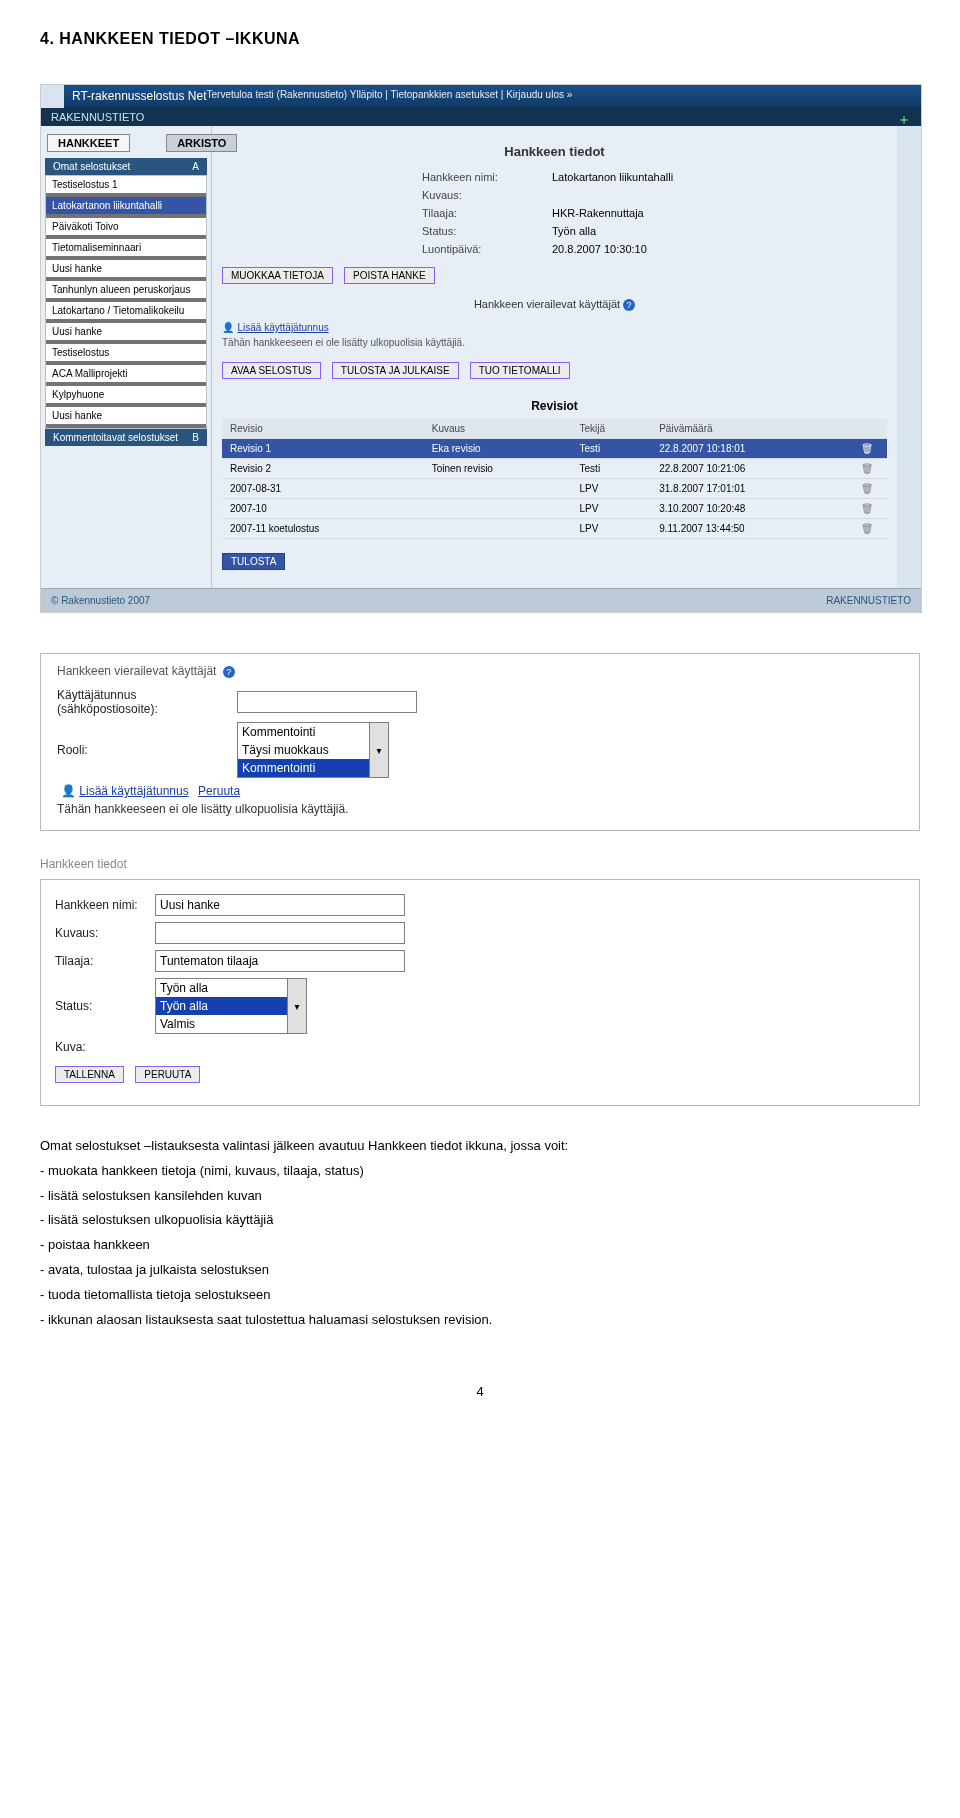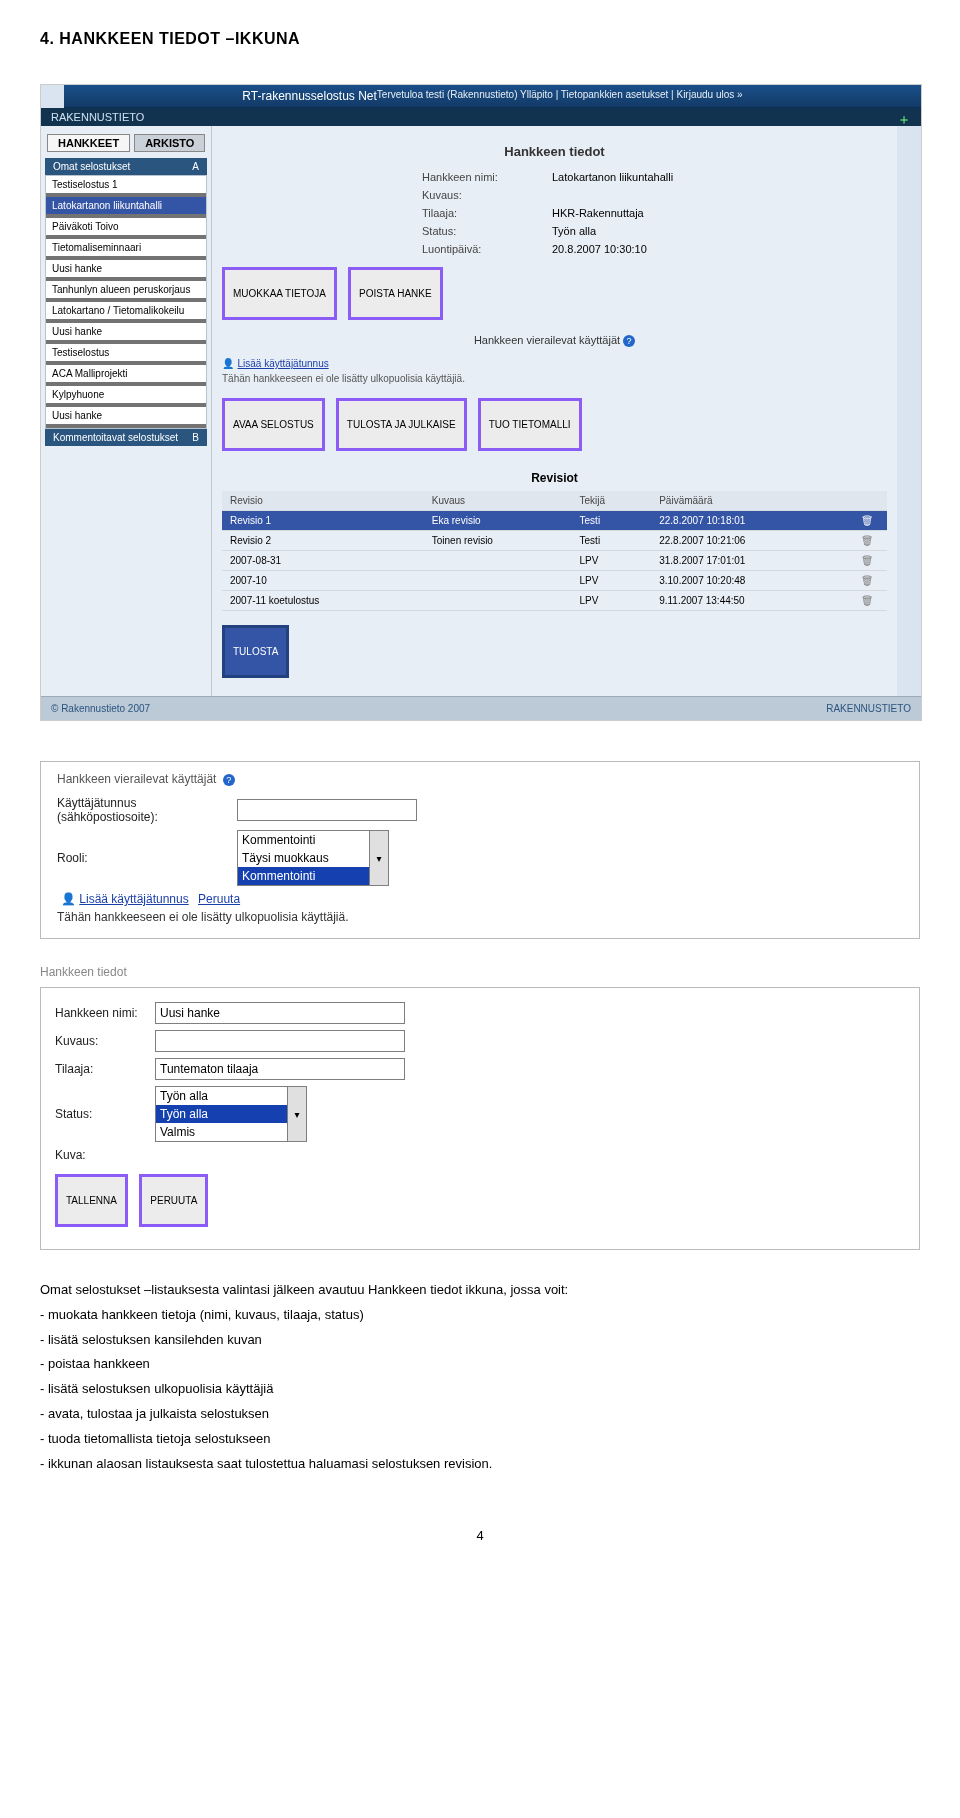--- a/index.html
+++ b/index.html
@@ -20,21 +20,21 @@
     background: #d9e4f0;
     width: 100%;
     margin-bottom: 40px;
     font-size: 11px;
   }
   .titlebar {
     background: linear-gradient(#1a4f8a, #123a66);
     color: #fff;
     padding: 4px 8px;
     display: flex;
-    justify-content: center;
+    justify-content: flex-start;
     font-size: 12px;
     border-bottom: 1px solid #0b2f55;
     margin-left: 23px;
   }
   .titlebar .right {
     font-size: 10px;
     opacity: 0.9;
   }
   .subheader {
     background: #113350;
@@ -50,20 +50,21 @@
     width: 170px;
     background: #e8eef5;
     padding: 6px 0;
     border-right: 1px solid #c0c9d4;
   }
   .tabbar {
     display: flex;
     padding: 2px 6px;
     font-size: 11px;
     font-weight: bold;
+    gap: 32px;
   }
   .tabbar span {
     background: #f6f6f6;
     border: 1px solid #888;
     padding: 2px 10px;
     margin-right: 4px;
   }
   .tabbar span.inactive {
     background: #c9d0d8;
   }
@@ -117,23 +118,23 @@
     grid-template-columns: 130px auto;
     font-size: 11px;
     margin-left: 200px;
     margin-bottom: 6px;
   }
   .info-pair .label {
     color: #444;
   }
   .action-btn {
     display: inline-block;
-    padding: 18px 8px;
+    padding: 2px 8px;
     background: #ececec;
-    border: 3px solid #8b5cf6;
+    border: 1px solid #8b5cf6;
     font-size: 10px;
     margin: 6px 8px 8px 0;
   }
   .subsection-title {
     text-align: center;
     font-size: 11px;
     color: #333;
     padding: 6px 0;
   }
   .muted {
@@ -495,21 +496,21 @@
       <span class="action-btn">PERUUTA</span>
     </div>
   </div>
 </div>
 
 <div class="body-text">
   <p>Omat selostukset –listauksesta valintasi jälkeen avautuu Hankkeen tiedot ikkuna, jossa voit:</p>
   <div id="body-items">
       <p>- muokata hankkeen tietoja (nimi, kuvaus, tilaaja, status)</p>
       <p>- lisätä selostuksen kansilehden kuvan</p>
+      <p>- lisätä selostuksen ulkopuolisia käyttäjiä</p>
       <p>- poistaa hankkeen</p>
-      <p>- lisätä selostuksen ulkopuolisia käyttäjiä</p>
       <p>- avata, tulostaa ja julkaista selostuksen</p>
       <p>- tuoda tietomallista tietoja selostukseen</p>
       <p>- ikkunan alaosan listauksesta saat tulostettua haluamasi selostuksen revision.</p>
     </div>
 </div>
 
 <div class="page-number">4</div>
 
 </body></html>

